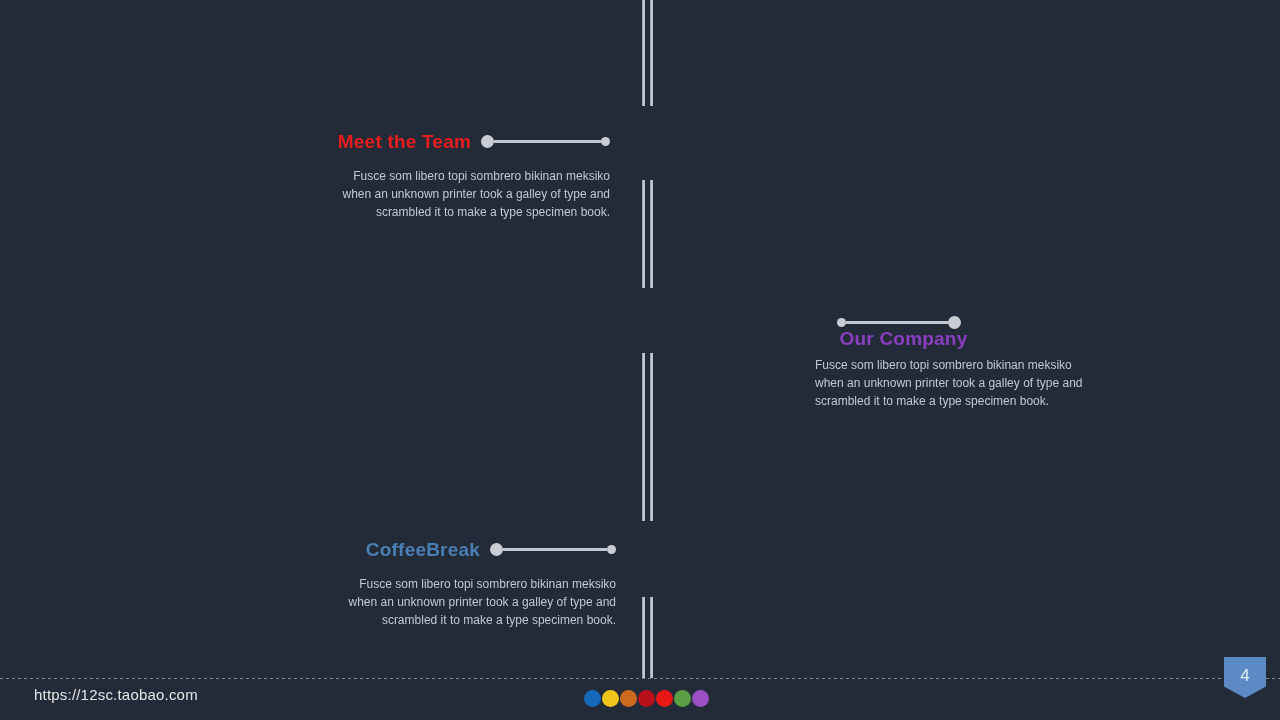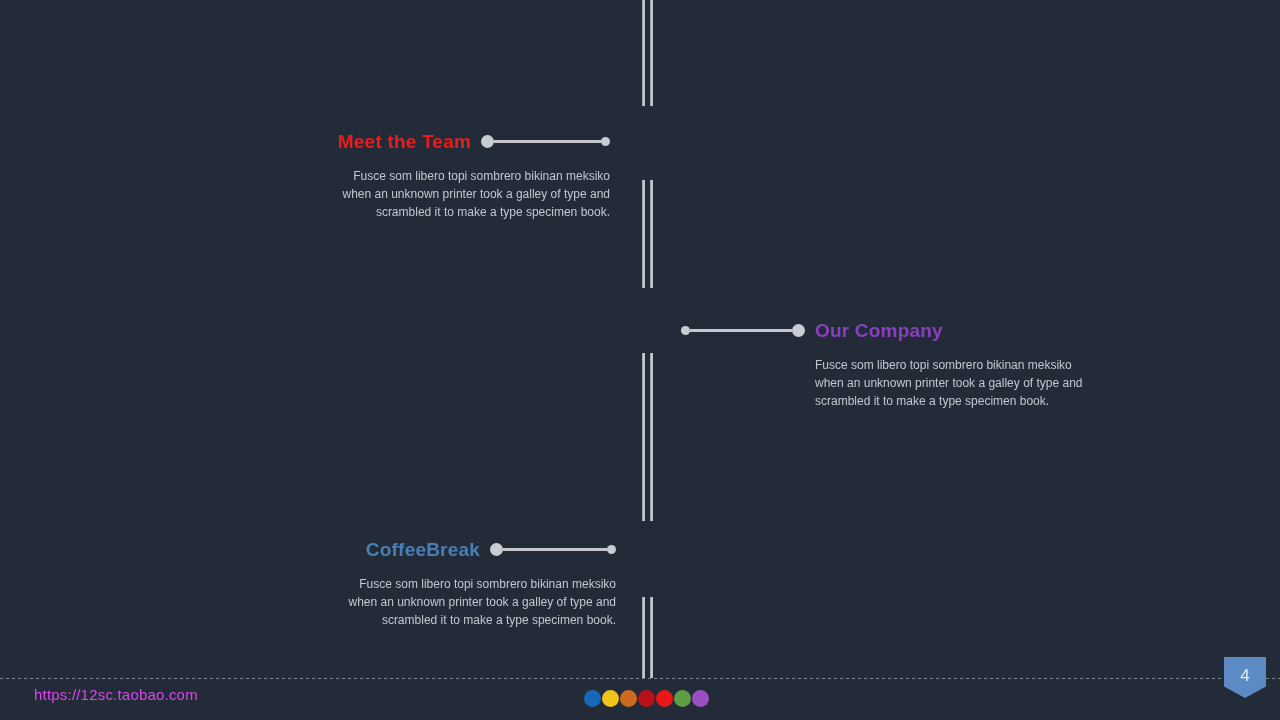--- a/index.html
+++ b/index.html
@@ -39,21 +39,21 @@
   
   .entry {
     position: absolute;
   }
   .entry .head {
     display: flex;
     align-items: center;
     height: 28px;
   }
   .entry.right-side .head {
-    flex-direction: row;
+    flex-direction: column;
   }
   .entry-title {
     font-size: 19px;
     font-weight: bold;
     letter-spacing: 0.2px;
     white-space: nowrap;
     line-height: 1;
   }
   .connector {
     position: relative;
@@ -100,21 +100,21 @@
     height: 1px;
     background-image: linear-gradient(to right, #7d838d 0 3px, rgba(0,0,0,0) 3px 6px);
     background-size: 6px 1px;
     background-repeat: repeat-x;
   }
   #footer-url {
     position: absolute;
     left: 34px;
     top: 686px;
     font-size: 15px;
-    color: #d946ef;
+    color: #e5e5e5;
     letter-spacing: 0.2px;
   }
   #palette {
     position: absolute;
     left: 584px;
     top: 690px;
     display: flex;
     gap: 1px;
   }
   #palette .swatch {

